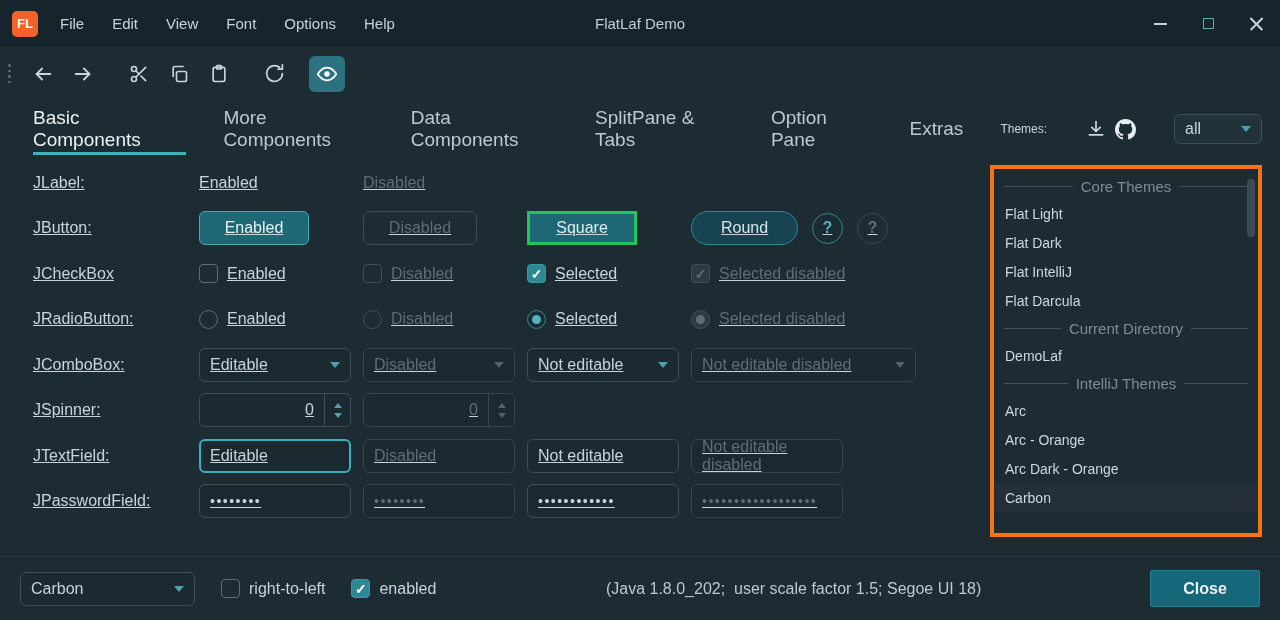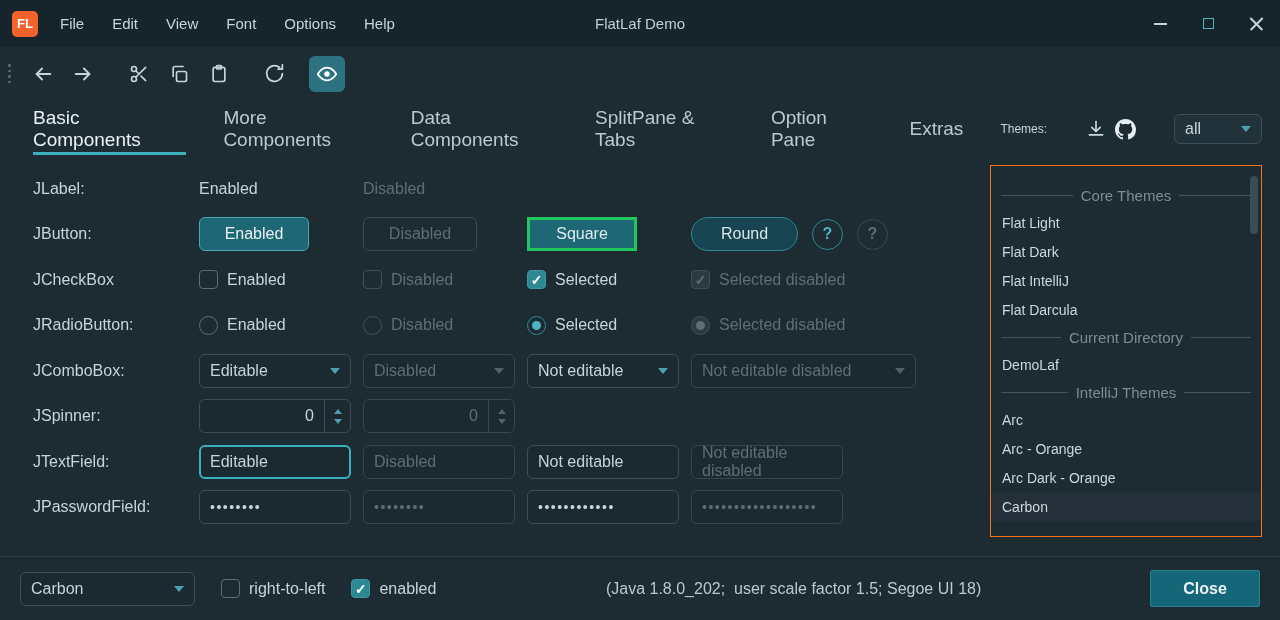--- a/index.html
+++ b/index.html
@@ -41,21 +41,21 @@
   .hdr-icon svg { stroke:#cfdade; fill:none; stroke-width:2; stroke-linecap:round; stroke-linejoin:round; }
   .hdr-icon.gh svg { fill:#e7eef1; stroke:none; }
   .combo { height:34px; border:1px solid #3e4e57; border-radius:6px; background:#1b2931; display:flex; align-items:center; padding:0 10px; font-size:16px; color:#c8d4d9; }
   .combo .arrow { margin-left:auto; width:0; height:0; border-left:5px solid transparent; border-right:5px solid transparent; border-top:6px solid #4fa0ad; }
   .combo.disabled { color:#5d6e77; border-color:#36454e; }
   .combo.disabled .arrow { border-top-color:#50616b; }
   .filter-combo { width:88px; height:30px; margin-left:auto; background:#22323a; }
 
   
   .main { flex:1 1 auto; position:relative; }
-  .content { position:absolute; left:0; top:8px; right:300px; }
+  .content { position:absolute; left:0; top:2px; right:300px;text-decoration:underline; }
   .crow { display:grid; grid-template-columns:166px 164px 164px 164px auto; align-items:center; height:45.5px; padding-left:33px; }
   .rlabel { font-size:16px; color:#c8d4d9; }
   .txt { font-size:16px; color:#c8d4d9; }
   .dis { color:#5d6e77 !important; }
   .cellflex { display:flex; align-items:center; gap:14px;text-align:right; }
 
   .btn { height:34px; width:110px; border-radius:6px; font-size:16px; display:flex; align-items:center; justify-content:center; cursor:default; }
   .btn-primary { background:#1d6874; border:1px solid #4aa7b3; color:#e9f1f3; }
   .btn-disabled { background:transparent; border:1px solid #394952; color:#5d6e77; width:114px; }
   .btn-square { background:#1d6874; border:3px solid #22c55e; border-radius:0; color:#dfeaed; }
@@ -89,21 +89,21 @@
   .spinner.disabled .spin-btns { border-left-color:#36454e; }
   .spinner.disabled .tri-up { border-bottom-color:#50616b; }
   .spinner.disabled .tri-down { border-top-color:#50616b; }
 
   .tf { width:152px; height:34px; border:1px solid #3e4e57; border-radius:6px; background:#1b2931; display:flex; align-items:center; padding:0 10px; font-size:16px; color:#c8d4d9; }
   .tf.focused { border:2px solid #36b2bf; padding:0 9px; }
   .tf.tdis { color:#5d6e77; border-color:#36454e; }
   .pw { letter-spacing:1.5px; font-size:14px; }
 
   
-  .themes-panel { position:absolute; top:7px; right:18px; bottom:19px; width:272px; border:1px solid #f97316; background:#1d2b33; padding-top:16px; }
+  .themes-panel { position:absolute; top:7px; right:18px; bottom:19px; width:272px; border:4px solid #f97316; background:#1d2b33; padding-top:4px; }
   .theme-item { height:29px; display:flex; align-items:center; padding:0 11px; font-size:14px; color:#ccd8dd; }
   .theme-item.selected { background:#242f3a; }
   .theme-sep { height:26px; display:flex; align-items:center; gap:8px; padding:0 10px; color:#7c8d96; font-size:15px; }
   .theme-sep .line { flex:1; height:1px; background:#44545d; }
   .scrollbar-thumb { position:absolute; top:10px; right:3px; width:8px; height:58px; background:#3c4c55; border-radius:4px; }
 
   
   .statusbar { flex:0 0 64px; border-top:1px solid #2c3c45; display:flex; align-items:center; padding:0 20px; gap:26px; position:relative; }
   .sb-combo { width:175px; }
   .sb-info { position:absolute; left:62%; transform:translateX(-50%); font-size:16px; color:#bcc9cf; white-space:pre; }

